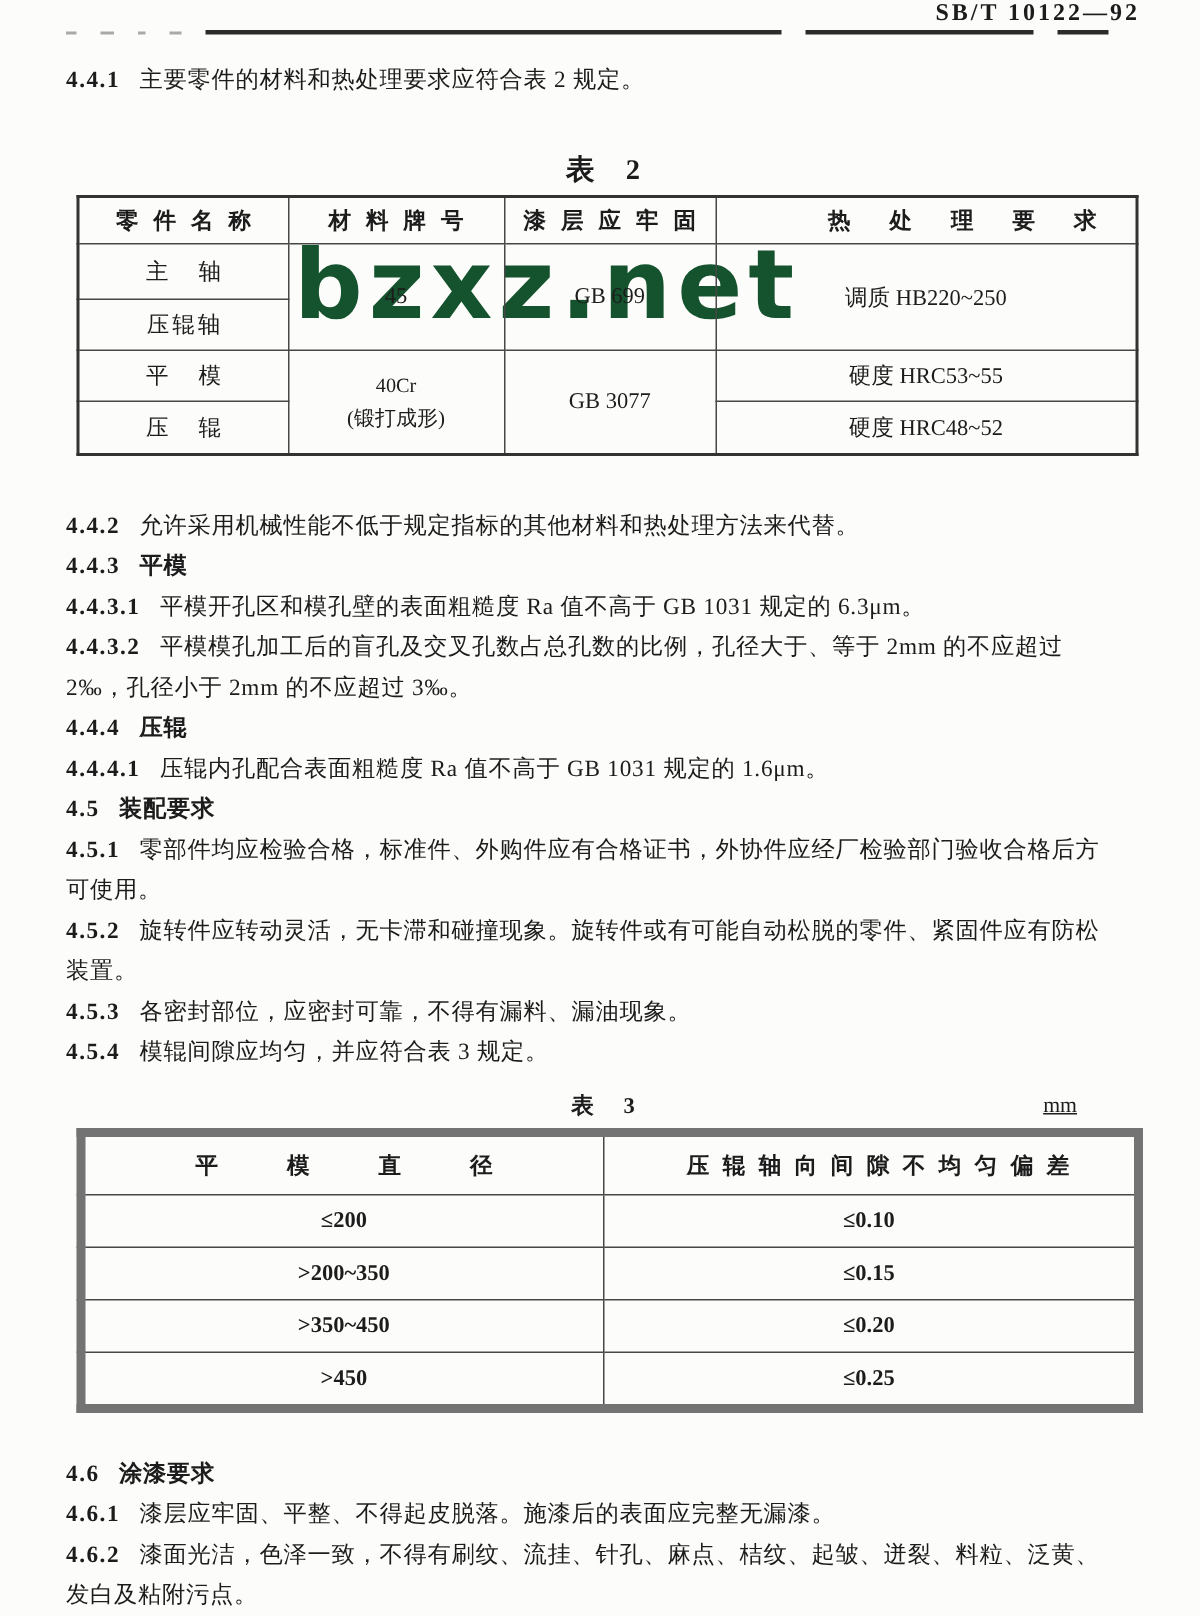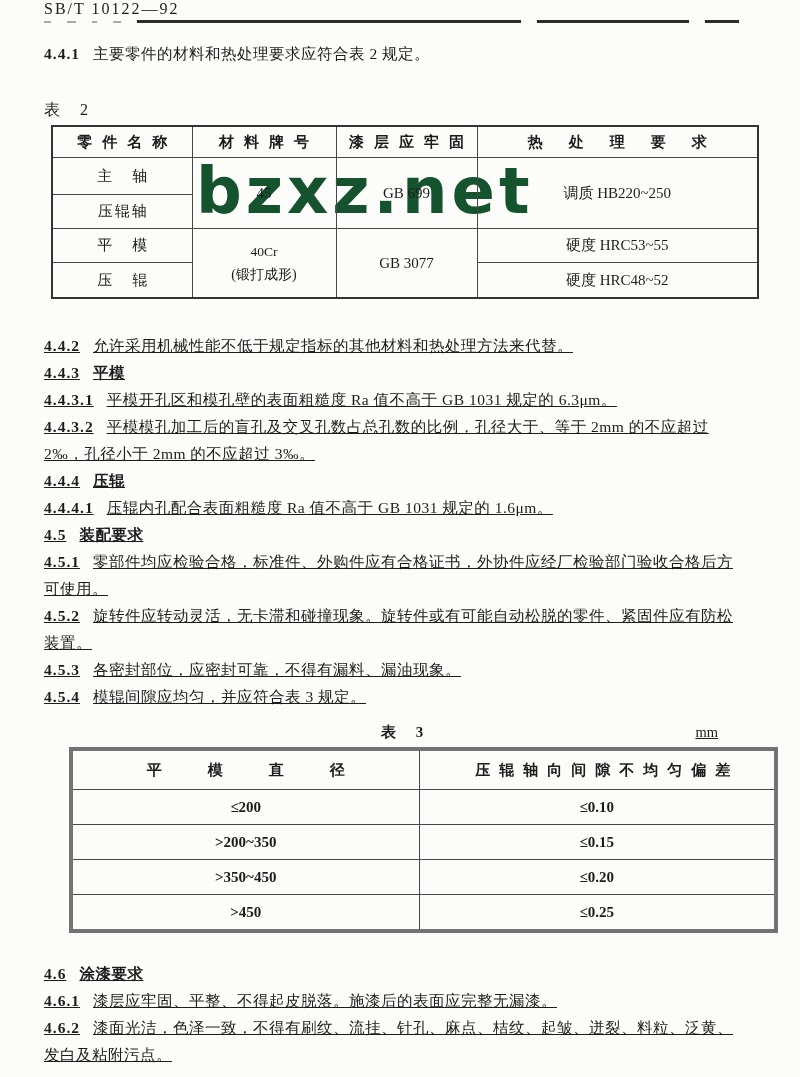--- a/index.html
+++ b/index.html
@@ -23,22 +23,22 @@
     font-size:64px;
     letter-spacing:4px;
     color:#14532d;
     user-select:none;
     margin-top:16px;
   }
   .content { position:relative; z-index:1; padding:0 40px 0 44px; }
 
   
   .doc-number {
-    text-align:left;
-    font-weight:normal;
+    text-align:right;
+    font-weight:bold;
     font-size:16px;
     letter-spacing:2px;
     padding-top:0px;
     line-height:17px;
   }
   .header-rule {
     margin-top:3px;
     height:3px;
     display:flex; align-items:center; gap:16px;
   }
@@ -52,28 +52,29 @@
   
   .clause {
     margin:0;
     font-size:15.5px;
     line-height:27px;
     letter-spacing:0.5px;
   }
   .clause .cnum { font-weight:bold; margin-right:13px; letter-spacing:1px; }
   .clause.head .ctext { font-weight:bold; }
   .first-clause { margin-top:17px; }
-  .clauses { margin-top:33px; padding-right:12px;text-decoration:underline; }
+  .clauses { margin-top:33px; padding-right:12px; }
   .clauses-bottom { margin-top:27px; }
 
   
   .tbl-title {
     margin-top:33px;
-    font-size:16px;
-    font-weight:normal;
+    text-align:center;
+    font-size:19px;
+    font-weight:bold;
     word-spacing:16px;
   }
   .t3-caption { position:relative; margin-top:13px; height:21px; }
   .t3-caption .t3-title {
     position:absolute; left:0; right:0; text-align:center;
     font-size:15px; font-weight:bold; word-spacing:16px;
   }
   .t3-caption .unit {
     position:absolute; right:42px; top:1px;
     font-size:14.5px;
@@ -85,32 +86,32 @@
   td {
     border:1px solid #474747;
     text-align:center;
     vertical-align:middle;
     font-size:15px;
     padding:0;
   }
   .t2 { margin-top:4px; margin-left:7px; width:706px; border:2px solid #333; }
   .t2 .th td { font-weight:bold; height:30px; }
   .t2 .ls10 { letter-spacing:10px; padding-left:10px; }
-  .t2 .ls26 { letter-spacing:26px; padding-left:26px; }
+  .t2 .ls26 { letter-spacing:26px; padding-left:26px;text-align:right; }
   .t2 .part { letter-spacing:20px; padding-left:20px; }
   .t2 .part3 { letter-spacing:2px; padding-left:2px; }
   .t2 .r1 td { height:36px; }
   .t2 .r2 td { height:33px; }
   .t2 .r3 td { height:33px; }
   .t2 .r4 td { height:34px; }
   .t2 .mat2 div { line-height:23px; }
   .t2 .mat2 .l1 { font-size:13.5px; }
   .t2 .mat2 .l2 { font-size:14px; }
 
-  .t3 { margin-top:3px; margin-left:25px; width:705px; border:4px solid #737373; }
+  .t3 { margin-top:3px; margin-left:7px; width:705px; border:6px solid #737373; }
   .t3 .th td { font-weight:bold; height:38px; }
   .t3 .hL { letter-spacing:46px; padding-left:46px; }
   .t3 .hR { letter-spacing:9px; padding-left:21px; }
   .t3 .dr td { height:34px;font-weight:bold; }
   .t3 col.cL { width:348px; }
   .t3 col.cR { width:357px; }
 </style>
 </head>
 <body>
 

